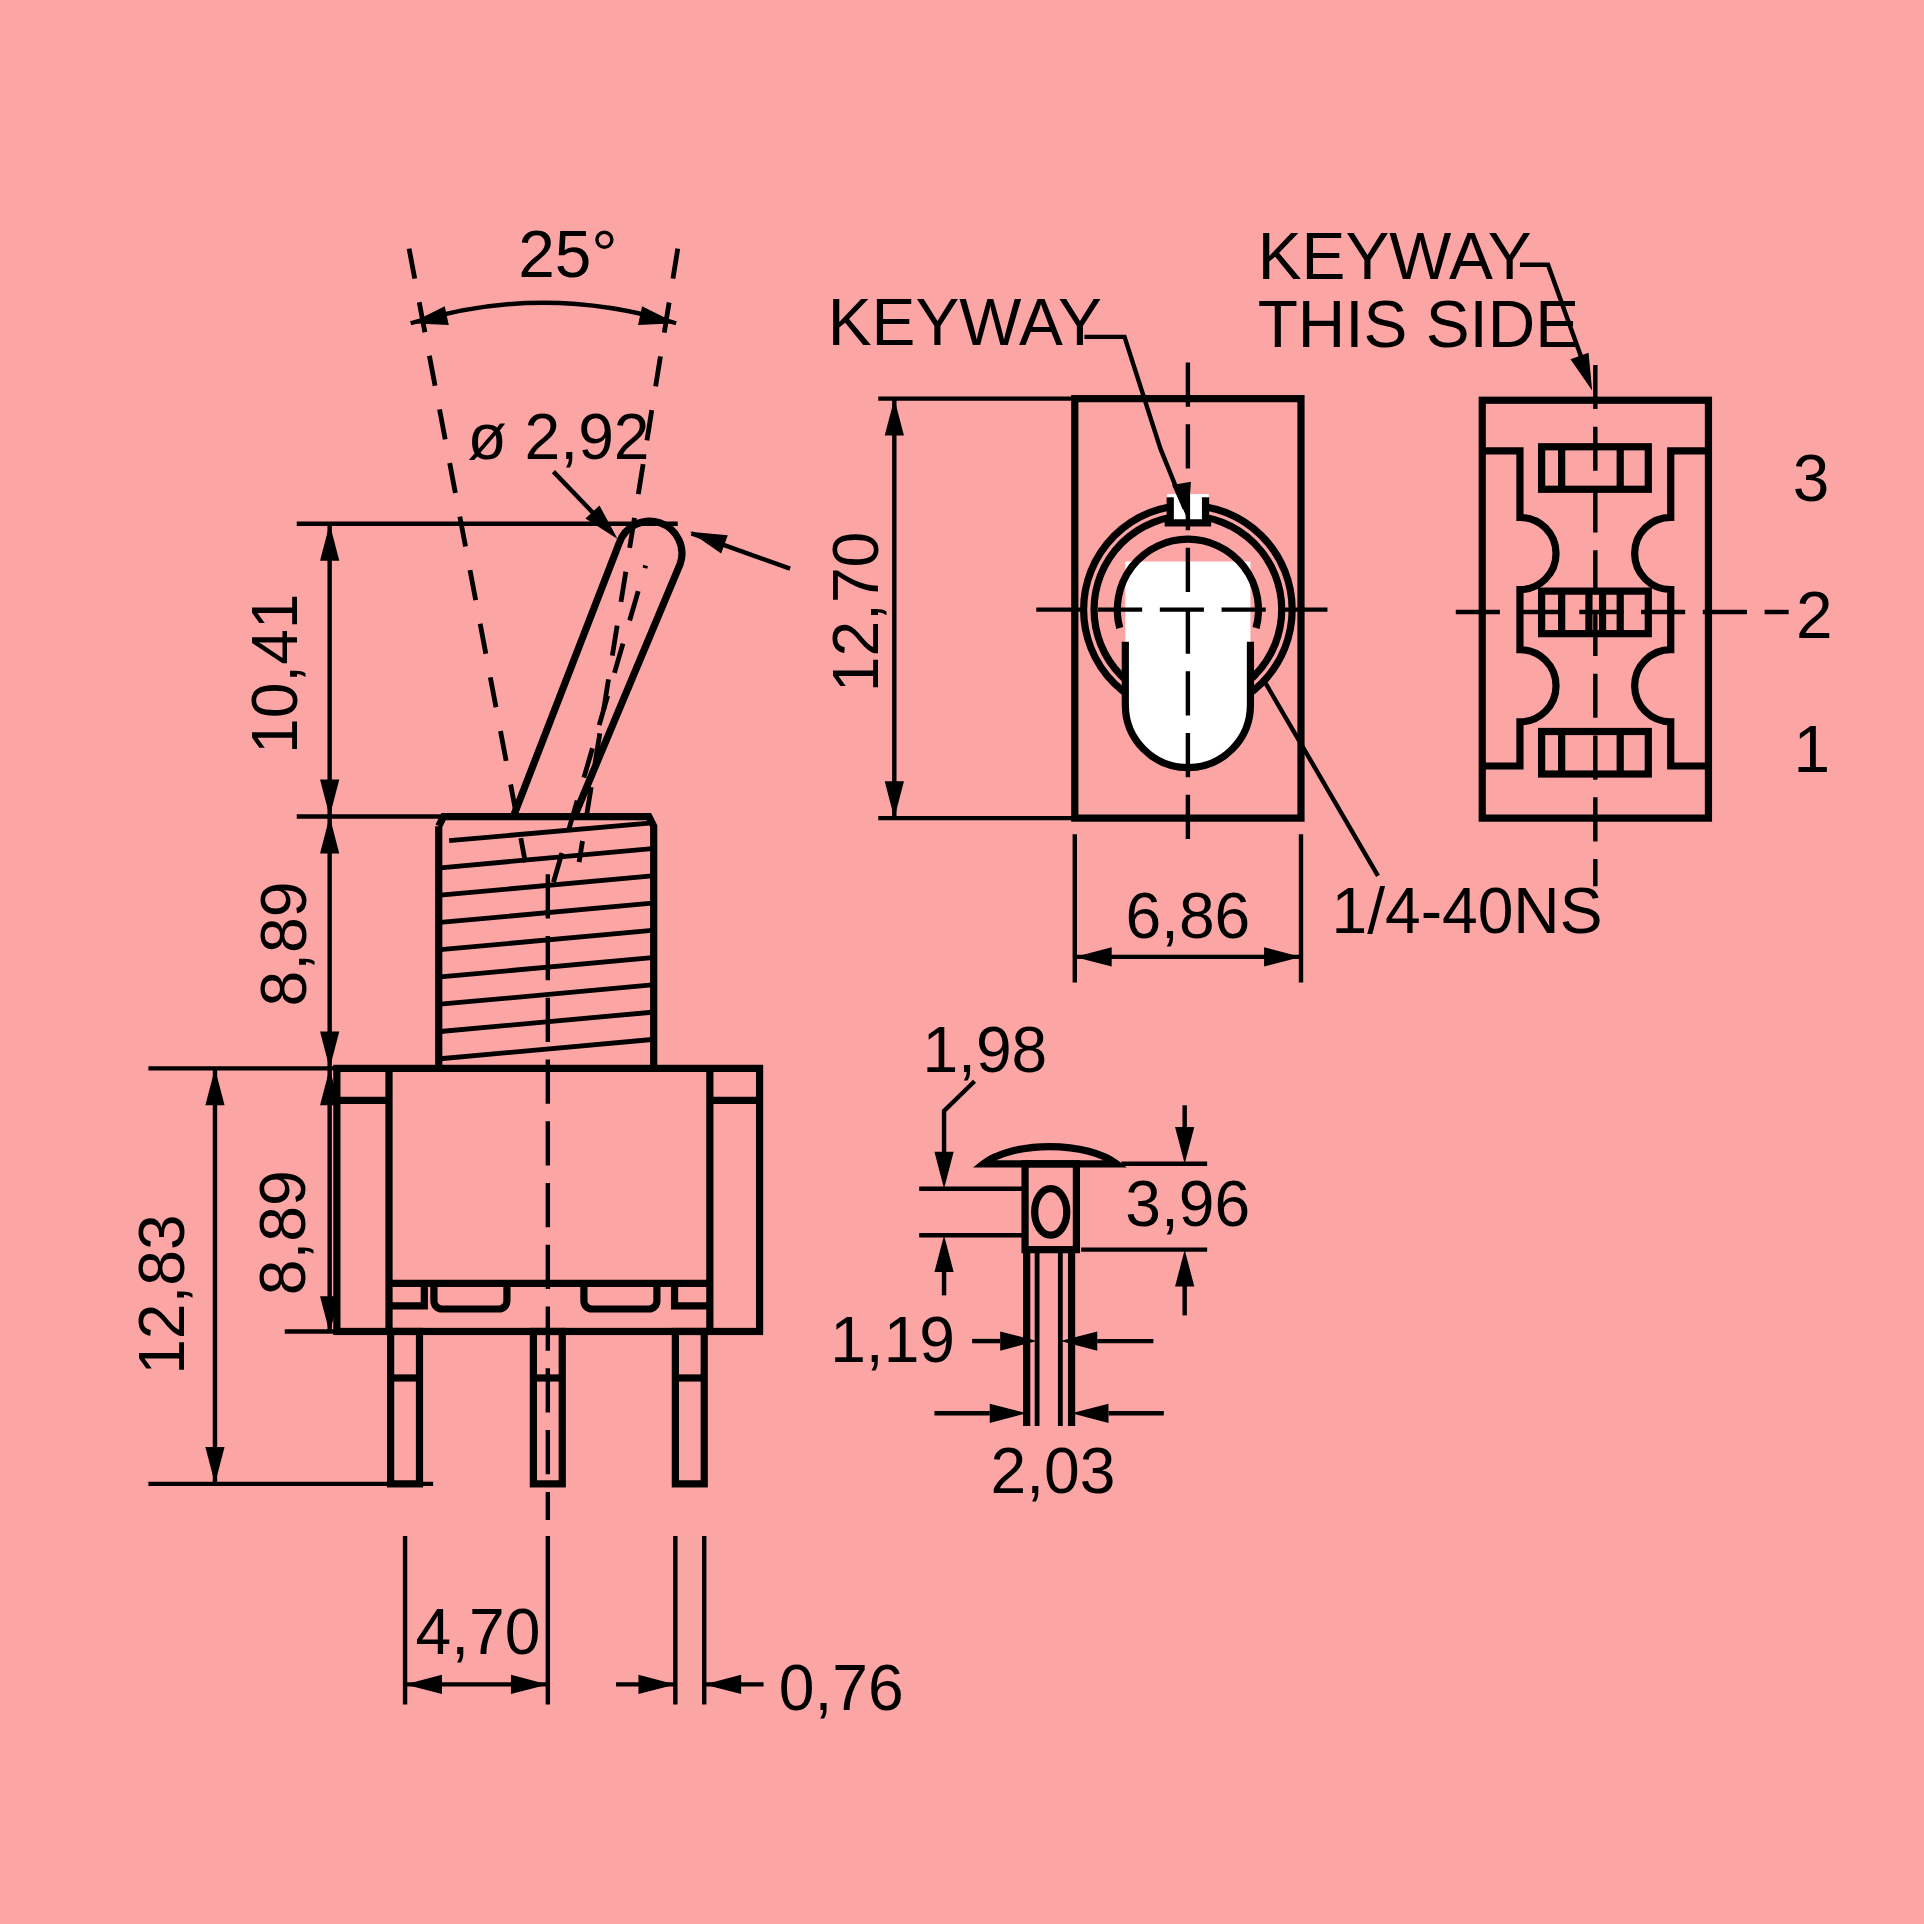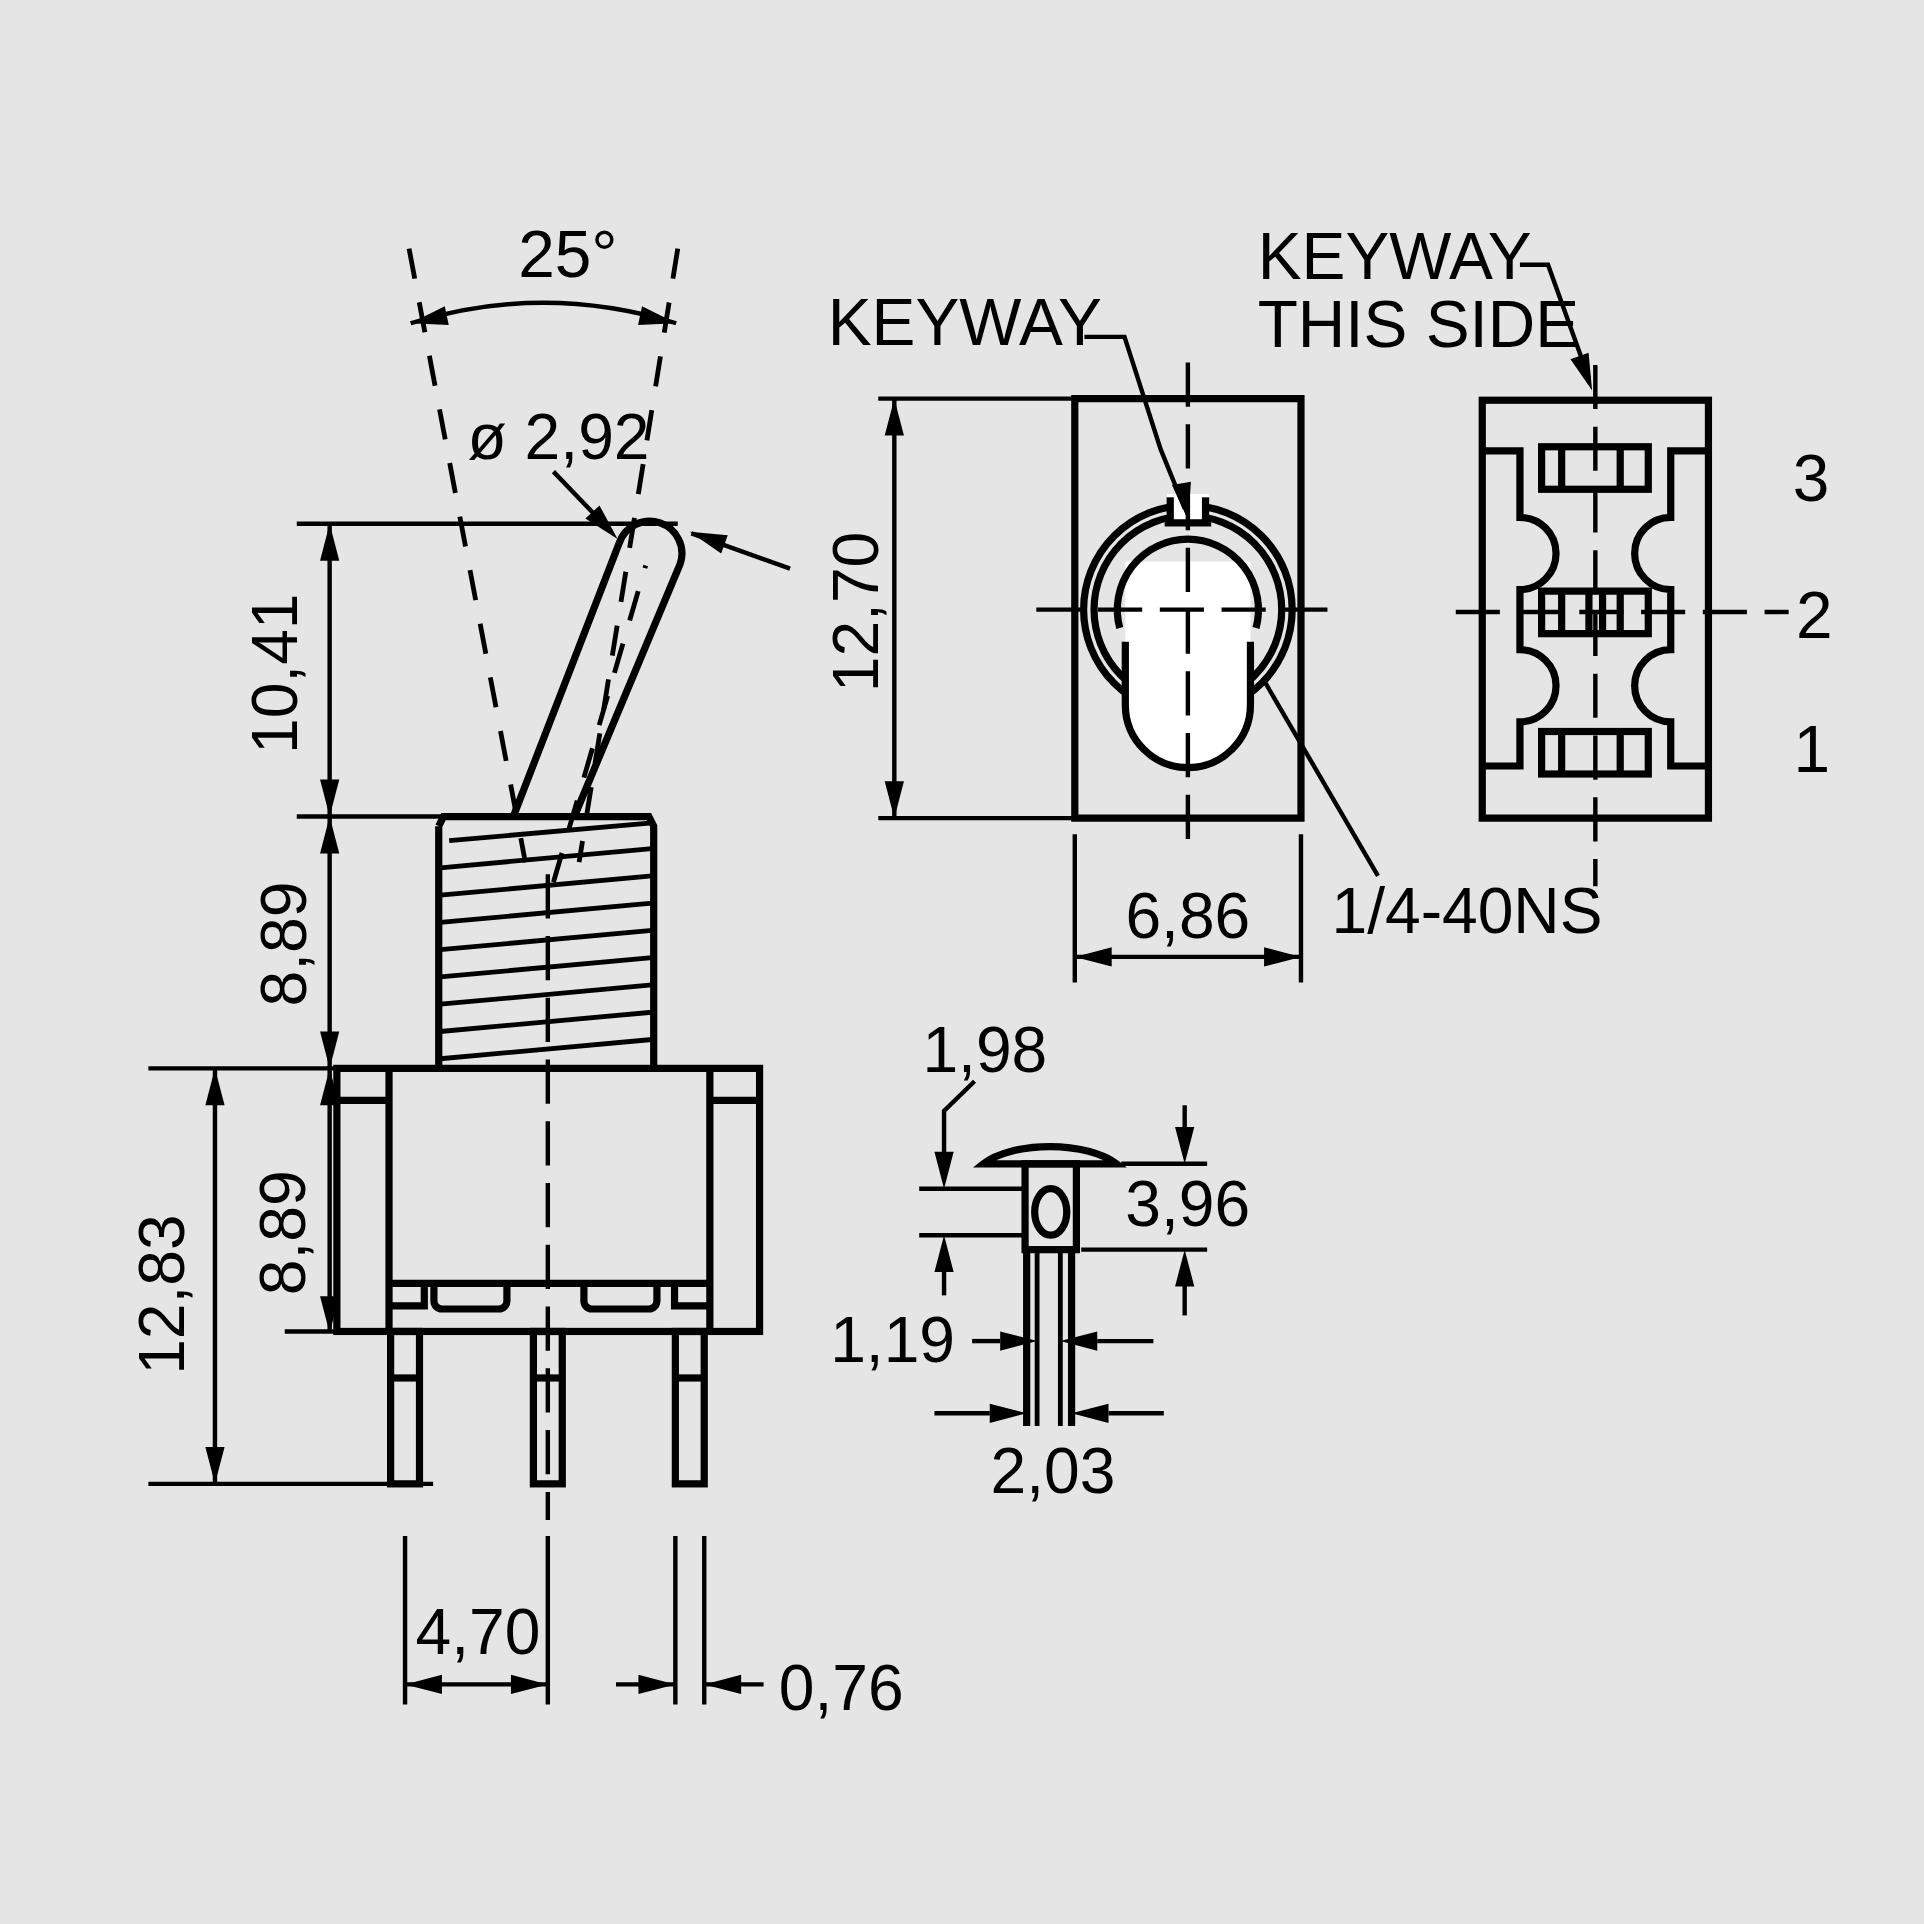--- a/index.html
+++ b/index.html
@@ -1,16 +1,16 @@
 <!DOCTYPE html>
 <html style="font-size:13px"><head>
 <meta charset="utf-8">
 <style>
   html,body{margin:0;padding:0;background:#ffffff;}
-  .page{width:1925px;height:1925px;background:#e5e5e5;position:relative;}
+  .page{width:1925px;height:1925px;background:#fca5a5;position:relative;}
   svg{display:block;}
   text{font-family:"Liberation Sans", sans-serif;fill:#000;}
   .dim{font-size:80px;}
   .lbl{font-size:82px;}
   .outline{stroke:#000;stroke-width:9;fill:none;stroke-linecap:butt;stroke-linejoin:miter;}
   .thin{stroke:#000;stroke-width:5.5;fill:none;}
   .thread{stroke:#000;stroke-width:6;fill:none;}
   .dash-center{stroke:#000;stroke-width:5.5;fill:none;stroke-dasharray:55 22;}
   .dash-travel{stroke:#000;stroke-width:6;fill:none;stroke-dasharray:38 30;}
   .whitefill{fill:#ffffff;stroke:none;}

